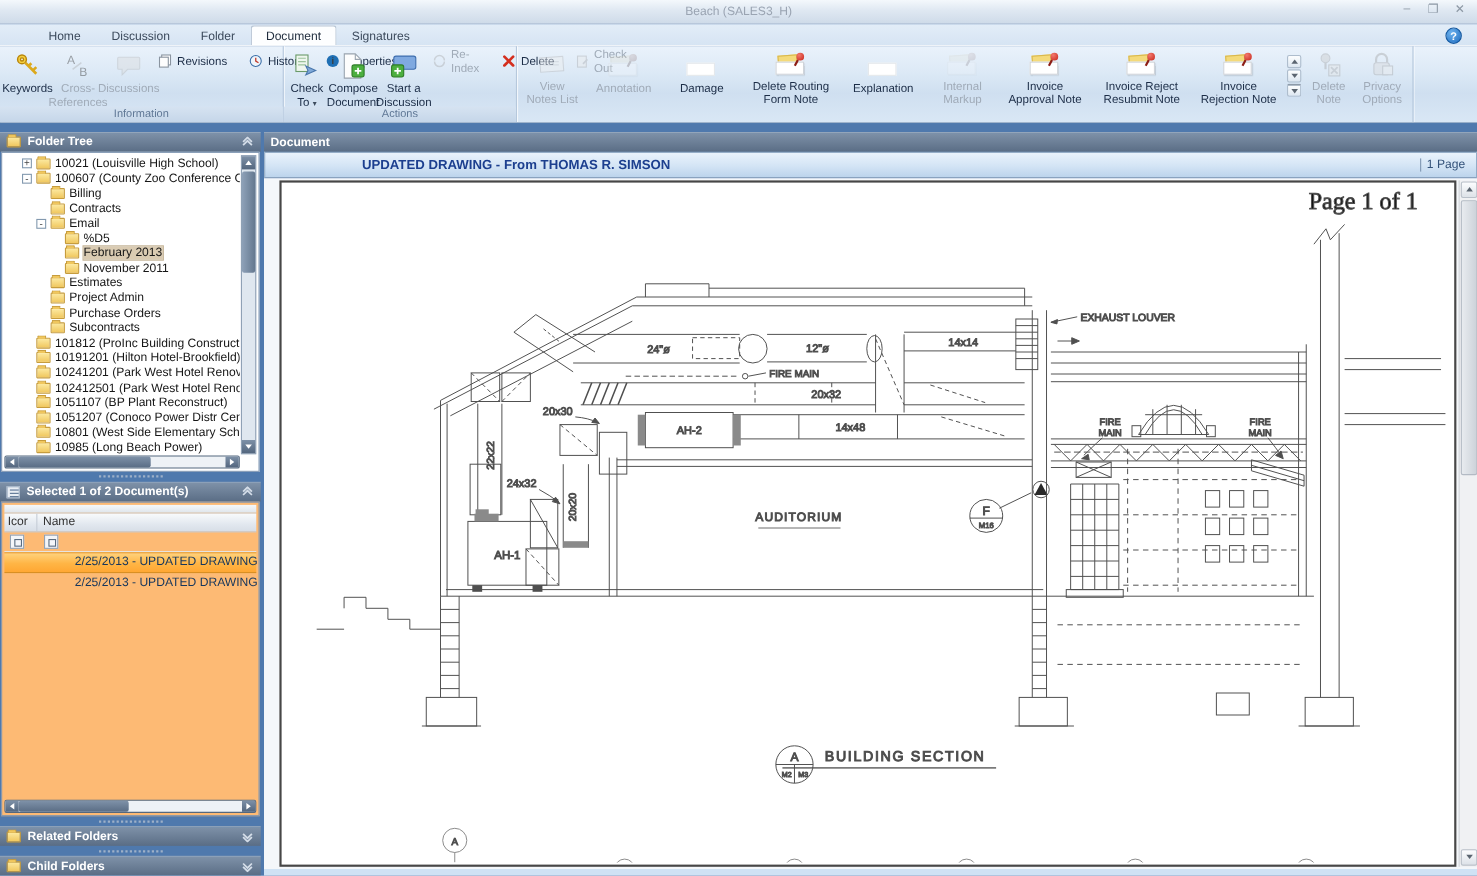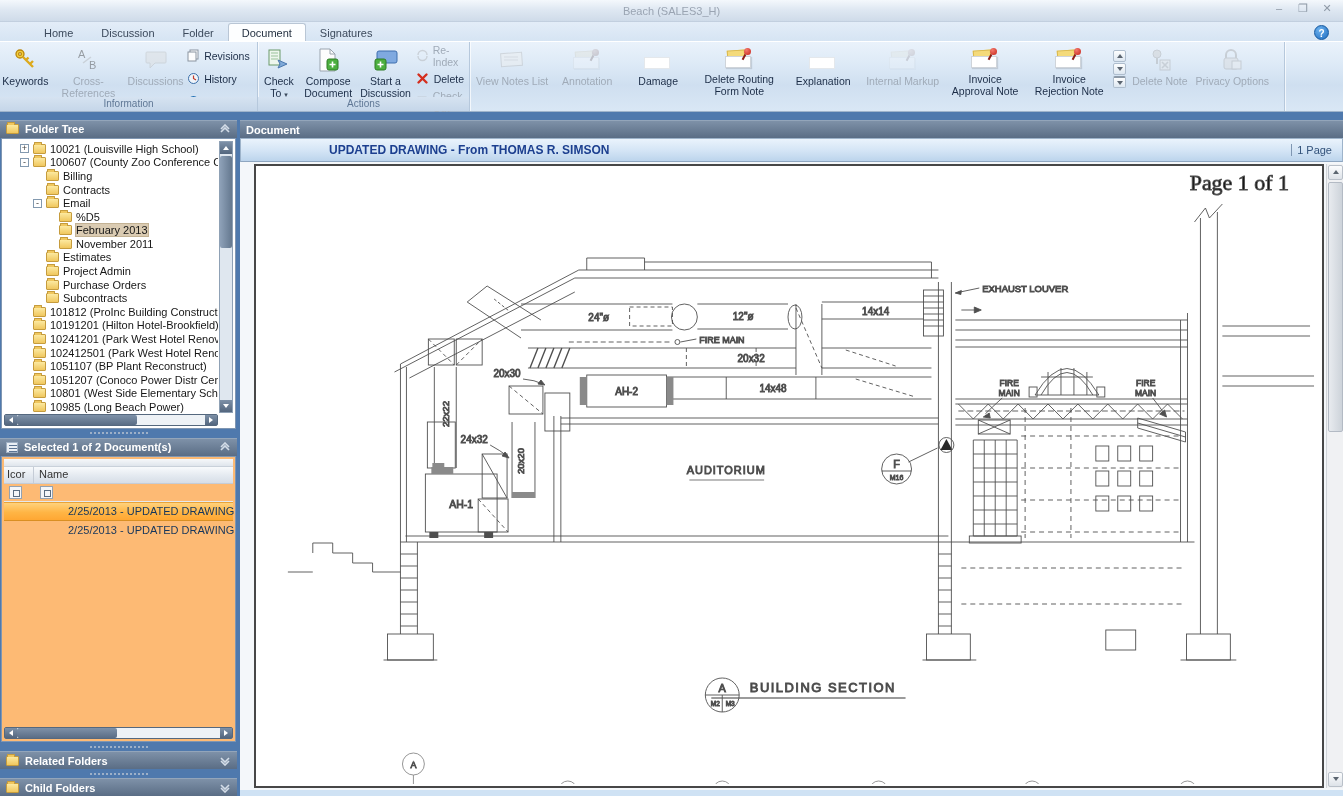--- a/index.html
+++ b/index.html
@@ -35,21 +35,21 @@
   .rgroup-label { position:absolute; left:0; right:0; bottom:0; height:14px; text-align:center;
     font-size:10px; color:#5f7795; background:linear-gradient(#d6e3f1,#c5d6e9); line-height:14px; }
   .bigbtn { display:flex; flex-direction:column; align-items:center; justify-content:flex-start;
     padding:3px 4px 1px; min-width:46px; max-width:84px; height:54px; text-align:center;
     border-radius:3px; }
   .bigbtn .blabel { font-size:10.5px; line-height:1.15; margin-top:2px; color:#1c2d47; }
   .bigbtn .icn { height:26px; display:flex; align-items:center; justify-content:center; }
   .bigbtn.disabled .blabel { color:#a0abb8; }
   .bigbtn.disabled .icn { opacity:.45; filter:grayscale(75%); }
   .caret { font-size:7px; color:#3c4a5c; }
-  .smallstack { display:flex; flex-direction:column; justify-content:flex-start; padding:4px 3px; gap:8px; }
+  .smallstack { display:flex; justify-content:flex-start; padding:4px 3px; gap:19px; }
   .smallbtn { display:flex; align-items:center; gap:4px; font-size:10.5px; height:15px; color:#1c2d47; }
   .smallbtn.disabled { color:#a0abb8; }
   .smallbtn.disabled .sicn { opacity:.45; filter:grayscale(75%); }
   .sicn { width:14px; height:14px; display:inline-flex; align-items:center; justify-content:center; }
   .spinner { display:flex; flex-direction:column; gap:1px; margin:6px 2px 0; }
   .spinbtn { width:13px; height:12px; background:linear-gradient(#fdfefe,#dde7f1); border:1px solid #aebdcd;
     border-radius:2px; display:flex; align-items:center; justify-content:center; }
 
   
   .noteicn { position:relative; width:30px; height:22px; }
@@ -353,20 +353,31 @@
       <span class="icn">
         <span class="noteicn">
             <span class="sticky"></span>
             <span class="card"></span>
             <span class="pinhead"></span>
             <span class="pinstem"></span>
           </span>
       </span>
       <span class="blabel">Invoice Approval Note</span>
     </div>
+    <div class="bigbtn" style="min-width:92px">
+      <span class="icn">
+        <span class="noteicn">
+            <span class="sticky"></span>
+            <span class="card"></span>
+            <span class="pinhead"></span>
+            <span class="pinstem"></span>
+          </span>
+      </span>
+      <span class="blabel">Invoice Reject Resubmit Note</span>
+    </div>
     <div class="bigbtn" style="min-width:84px">
       <span class="icn">
         <span class="noteicn">
             <span class="sticky"></span>
             <span class="card"></span>
             <span class="pinhead"></span>
             <span class="pinstem"></span>
           </span>
       </span>
       <span class="blabel">Invoice Rejection Note</span>

